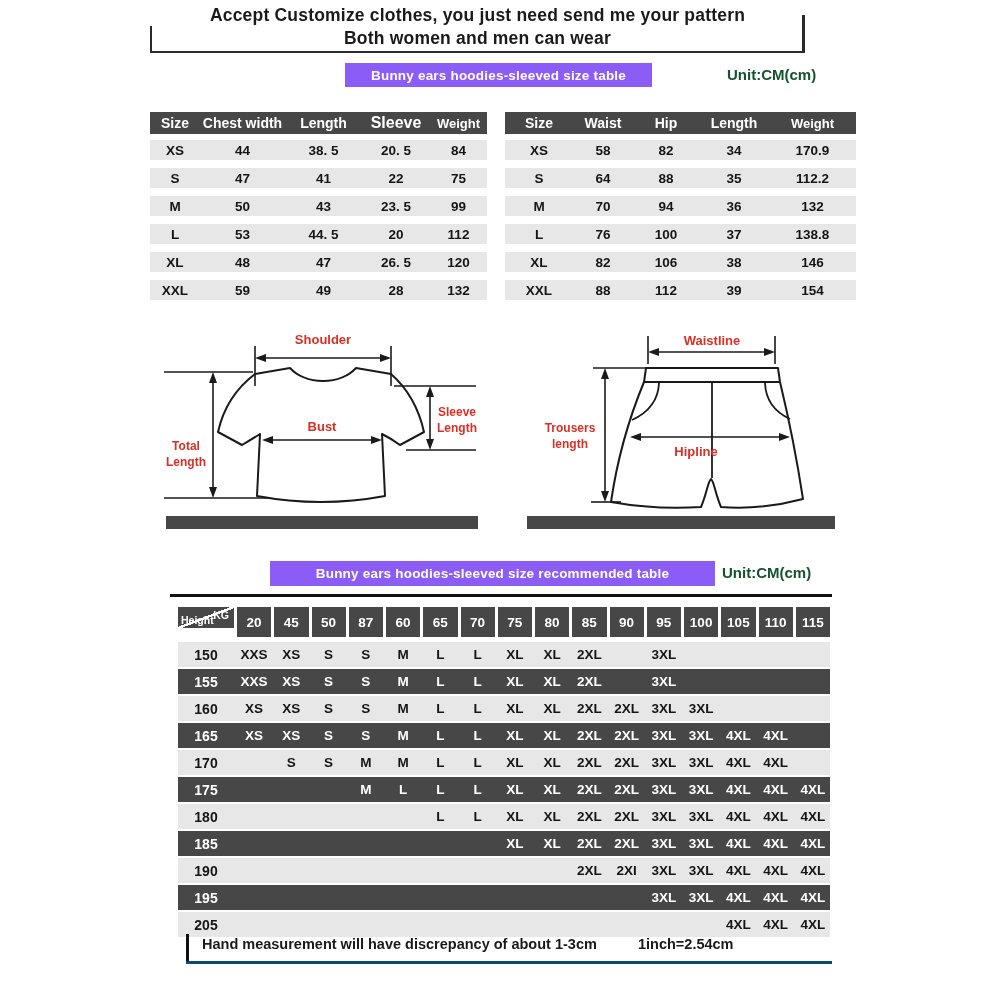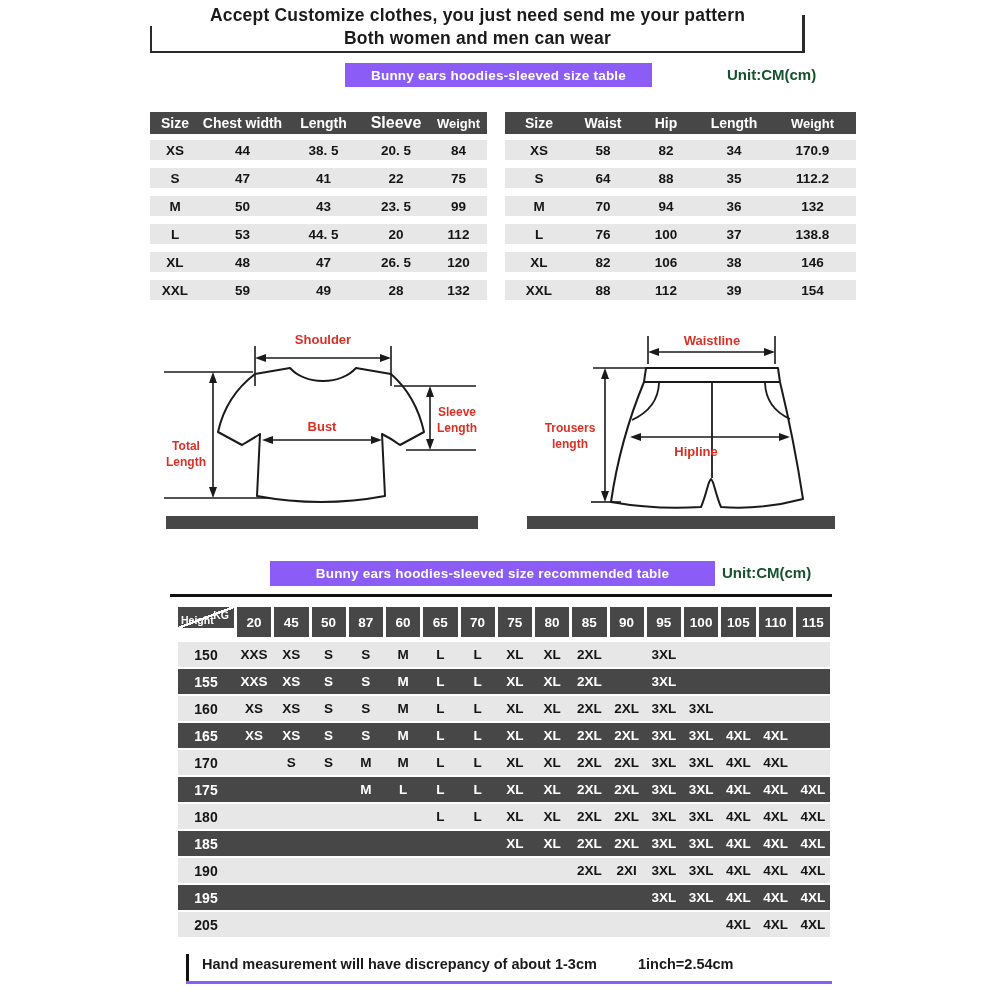--- a/index.html
+++ b/index.html
@@ -55,21 +55,21 @@
     background:linear-gradient(to bottom right,#474747 calc(50% - 1.2px),#fff calc(50% - 1.2px),#fff calc(50% + 1.2px),#474747 calc(50% + 1.2px));}
   .rec-corner .kg{position:absolute;right:5px;top:2px;font-size:10.5px;}
   .rec-corner .hgt{position:absolute;left:3px;bottom:2px;font-size:10.5px;}
   .rec-body{margin-top:5px;}
   .rec-row{height:25px;margin-bottom:2px;align-items:center;font-size:13.5px;}
   .rec-row span{text-align:center;white-space:nowrap;}
   .rec-row .rec-height{font-size:14px;}
   .rec-row:nth-of-type(odd){background:#e7e7e7;color:#151515;}
   .rec-row:nth-of-type(even){background:#474747;color:#fff;}
   
-  .footer{position:absolute;left:186px;top:951px;width:646px;height:30px;border-bottom:3px solid #8b5cf6;font-size:14.5px;}
+  .footer{position:absolute;left:186px;top:931px;width:646px;height:30px;border-bottom:3px solid #0c4a6e;font-size:14.5px;}
   .f-left-line{position:absolute;left:0;bottom:0;width:3px;height:27px;background:#111;}
   .f-note{position:absolute;left:16px;top:5px;}
   .f-conv{position:absolute;left:452px;top:5px;}
 </style>
 </head>
 <body>
 
 <div class="page">
 
   <div class="top-note">

